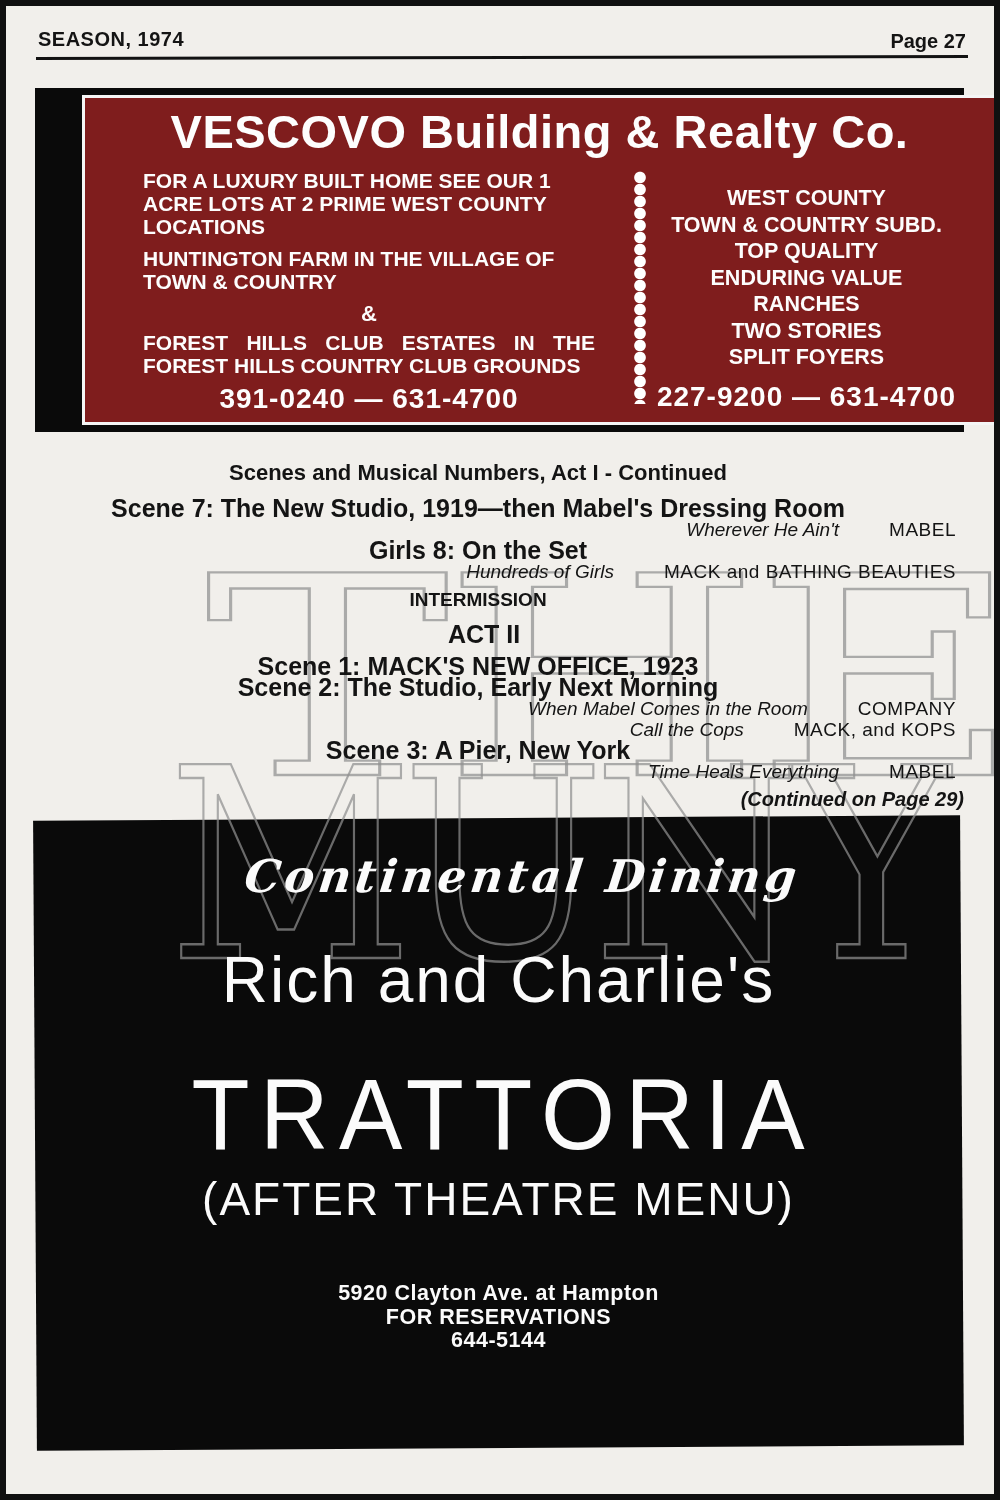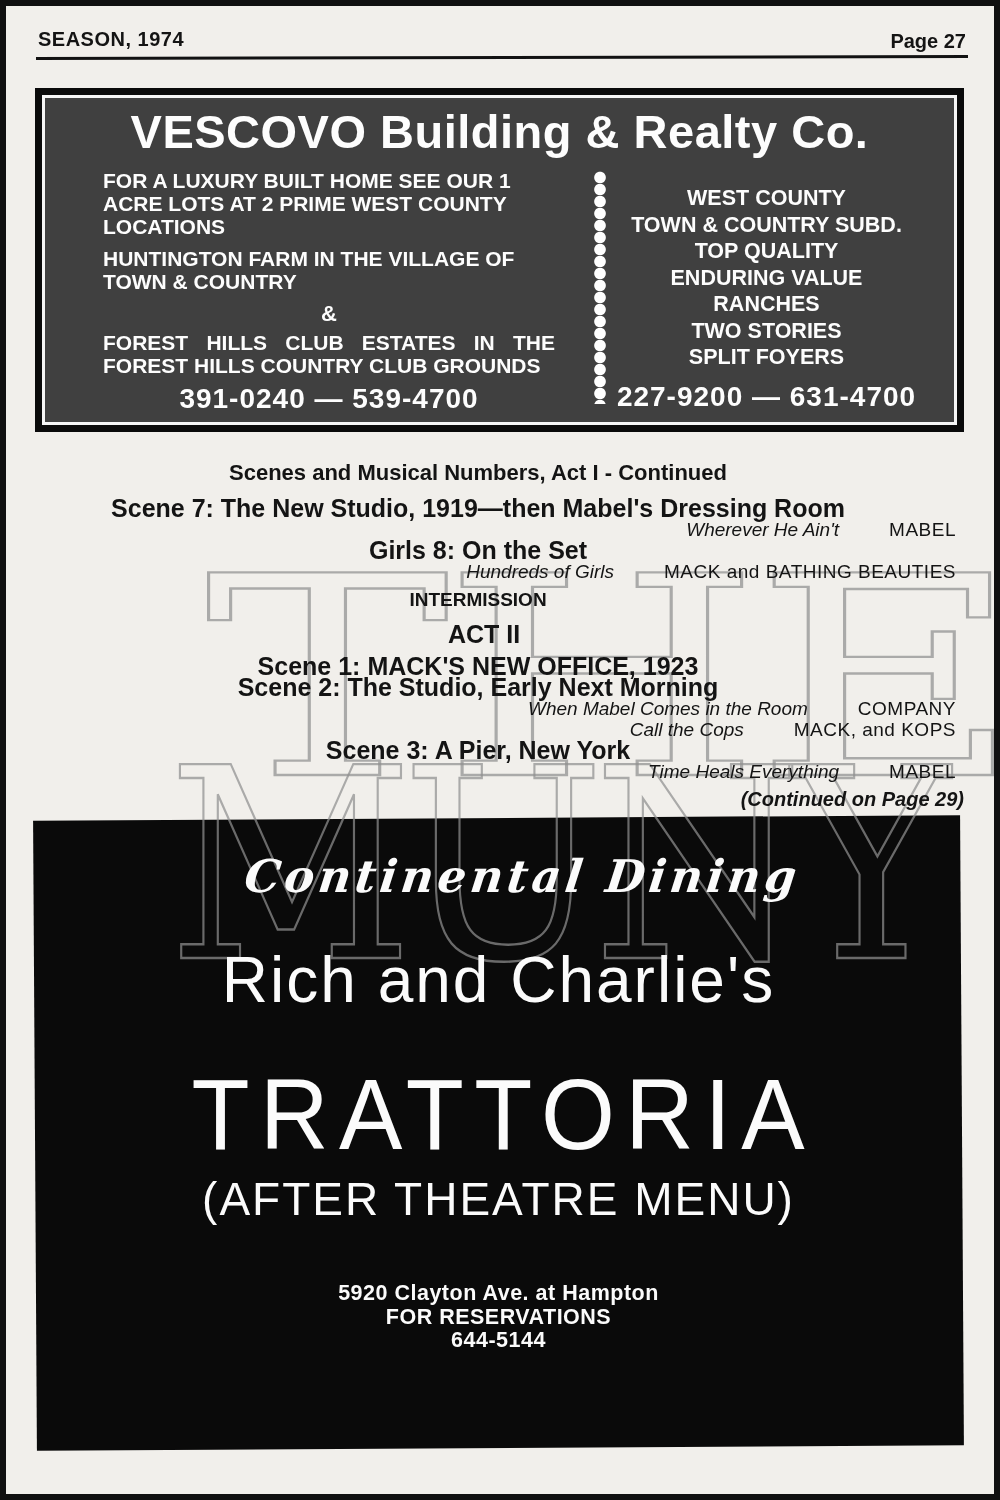--- a/index.html
+++ b/index.html
@@ -19,22 +19,22 @@
 
   
   .page-header { position: absolute; left: 38px; right: 34px; top: 28px; z-index: 4; }
   .hdr-left  { position: absolute; left: 0; top: 0; font-size: 20px; font-weight: 700; letter-spacing: .5px; }
   .hdr-right { position: absolute; right: 0; top: 2px; font-size: 20px; font-weight: 600; }
   .hdr-rule  { position: absolute; left: -2px; right: -2px; top: 28px; height: 3px; background: #121212; transform: rotate(-0.12deg); }
 
   
   .vescovo { position: absolute; left: 35px; top: 88px; width: 929px; height: 344px;
              background: #0a0a0a; padding: 7px; z-index: 4; }
-  .vescovo-inner { width: 100%; height: 100%; border: 3px solid #f5f5f5; background: #404040;
-                   color: #fdfdfd; padding: 6px 0 0 0; }
+  .vescovo-inner { width: 100%; height: 100%; border: 3px solid #f5f5f5; background: #7f1d1d;
+                   color: #fdfdfd; padding: 6px 0 0 0; margin-left: 40px; }
   .vescovo-title { text-align: center; font-size: 47px; font-weight: 700; letter-spacing: 0.5px; }
   .vescovo-cols { display: flex; margin-top: 10px; padding: 0 28px 0 58px; }
   .ves-left { width: 452px; font-weight: 700; font-size: 21px; line-height: 23px; }
   .ves-left p { margin-bottom: 9px; }
   .ves-amp { text-align: center; font-size: 22px; font-weight: 700; margin: 2px 0 6px 0; }
   .ves-just { text-align: justify; }
   .ves-phone-l { text-align: center; font-size: 28px; font-weight: 700; margin-top: 10px; letter-spacing: 1px; }
   .scallop { width: 14px; margin: 2px 0 6px 38px;
     background-image: radial-gradient(circle at 7px 6.5px, #ffffff 5.3px, rgba(255,255,255,0) 6.3px);
     background-size: 14px 12px; background-repeat: repeat-y; }
@@ -87,21 +87,21 @@
 
 <section class="vescovo">
   <div class="vescovo-inner">
     <div class="vescovo-title">VESCOVO Building &amp; Realty Co.</div>
     <div class="vescovo-cols">
       <div class="ves-left">
         <p>FOR A LUXURY BUILT HOME SEE OUR 1 ACRE LOTS AT 2 PRIME WEST COUNTY LOCATIONS</p>
         <p>HUNTINGTON FARM IN THE VILLAGE OF TOWN &amp; COUNTRY</p>
         <div class="ves-amp">&amp;</div>
         <p class="ves-just">FOREST HILLS CLUB ESTATES IN THE FOREST HILLS COUNTRY CLUB GROUNDS</p>
-        <div class="ves-phone-l">391-0240 — 539-4700</div>
+        <div class="ves-phone-l">391-0240 — 631-4700</div>
       </div>
       <div class="scallop"></div>
       <div class="ves-right">
         <div>WEST COUNTY</div>
         <div>TOWN &amp; COUNTRY SUBD.</div>
         <div>TOP QUALITY</div>
         <div>ENDURING VALUE</div>
         <div>RANCHES</div>
         <div>TWO STORIES</div>
         <div>SPLIT FOYERS</div>

